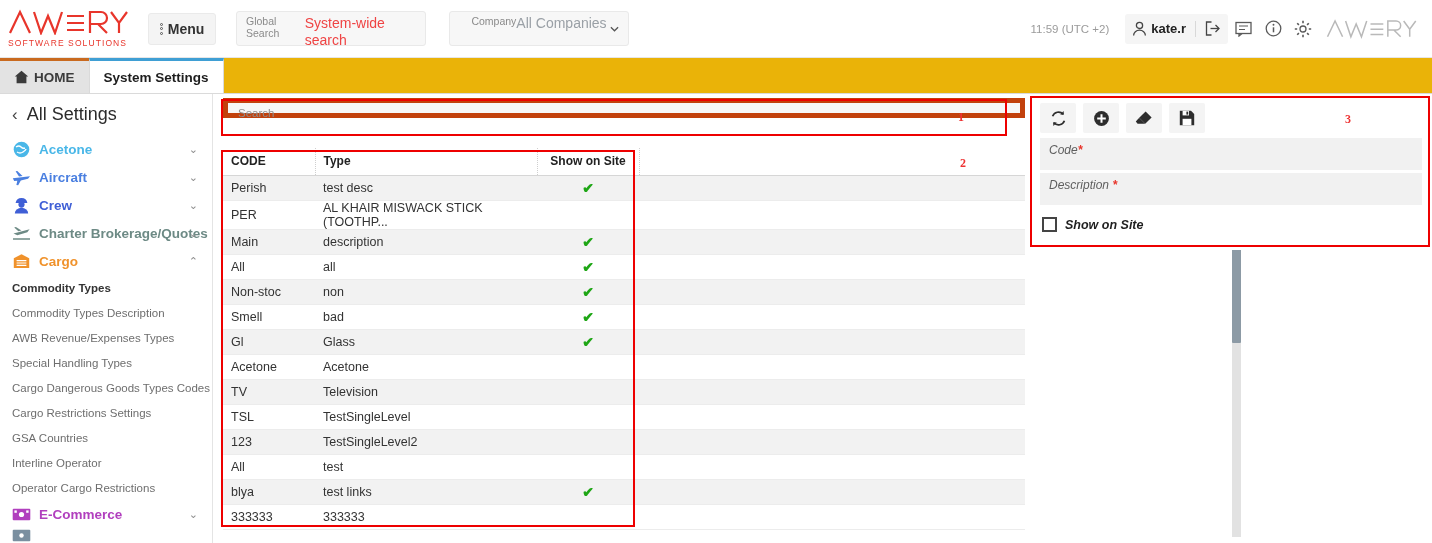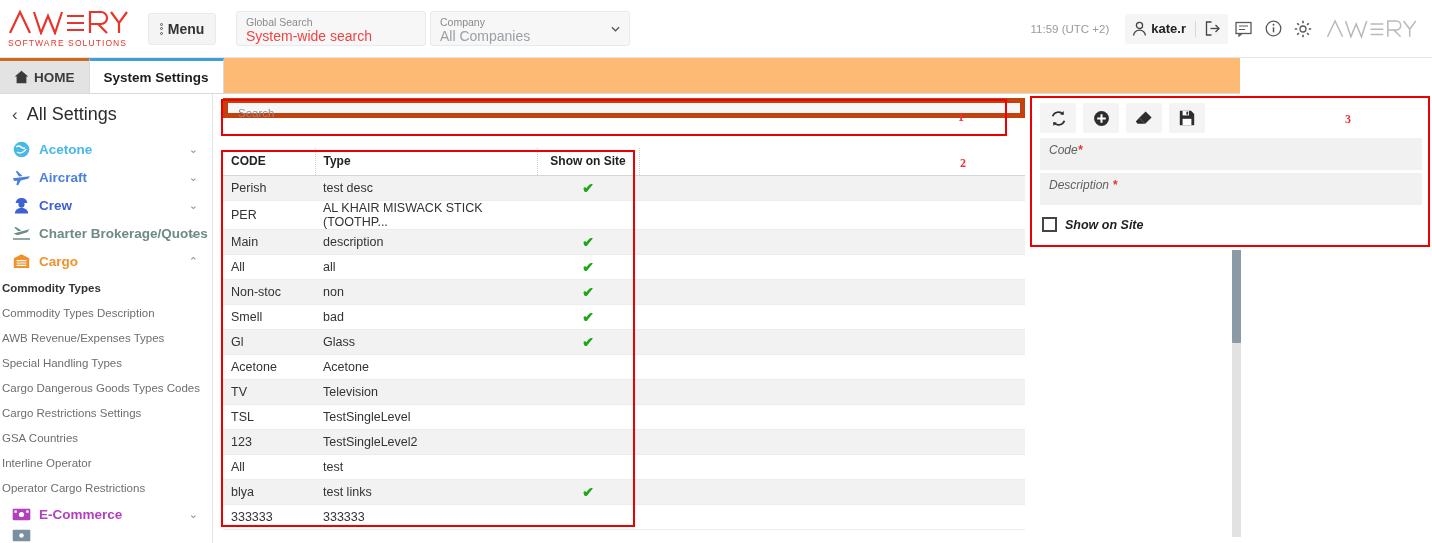--- a/index.html
+++ b/index.html
@@ -34,24 +34,24 @@
     font-size: 14px; font-weight: bold; color: #333; cursor: pointer;
   }
   .menu-dots { display: flex; flex-direction: column; gap: 1.5px; }
   .menu-dots i {
     display: block; width: 3px; height: 3px; border-radius: 50%;
     border: 1px solid #555;
   }
   .field-box {
     height: 35px; background: #f7f7f7; border: 1px solid #e9e9e9;
     border-radius: 3px; padding: 3px 9px 0 9px; position: relative;
-    display: flex; flex-direction: column; justify-content: center;
+    display: flex; flex-direction: row; justify-content: center;
   }
   #global-search-box { margin-left: 20px; width: 190px; }
-  #company-box { margin-left: 4px; width: 200px; }
+  #company-box { margin-left: 23px; width: 180px; }
   .field-label { font-size: 10.5px; color: #8a8a8a; line-height: 12px; }
   .field-value { font-size: 14px; color: #ef4444; line-height: 17px; }
   .field-value.solid { color: #9aa0a6; }
   .chev-down {
     position: absolute; right: 9px; top: 50%; transform: translateY(-50%);
     width: 9px; height: 9px; color: #555;
   }
   .right-tools {
     margin-left: auto; display: flex; align-items: center;
     padding-right: 10px; gap: 0;
@@ -67,22 +67,22 @@
     width: 30px; height: 30px; display: flex; align-items: center;
     justify-content: center; cursor: pointer; color: #5a5a5a;
   }
   .brand-right {
     font-size: 21px; letter-spacing: 1.5px; color: #b9b9b9;
     margin-left: 8px; padding-right: 4px;
   }
 
   
   .tabbar {
-    position: absolute; left: 0; top: 58px; width: 1240px; height: 36px;
-    background: #fdba74; border-bottom: 1px solid #dadada;
+    position: absolute; left: 0; top: 58px; width: 1432px; height: 36px;
+    background: #eab308; border-bottom: 1px solid #dadada;
     display: flex; align-items: stretch;
   }
   .tab {
     display: flex; align-items: center; gap: 5px;
     padding: 0 14px; font-size: 13.5px; font-weight: bold;
     color: #3b3b3b; cursor: pointer; background: #e3e3e3;
     border-top: 3px solid transparent; position: relative;
   }
   .tab.home { border-top-color: #c96a1f; background: #e3e3e3; }
   .tab.active {
@@ -105,21 +105,21 @@
     display: flex; align-items: center; gap: 8px;
     height: 28px; padding-left: 12px; cursor: pointer; position: relative;
   }
   .nav-group .gname { font-size: 13.5px; font-weight: bold; }
   .nav-group .gchev {
     position: absolute; right: 14px; color: #8d8d8d; font-size: 11px;
   }
   .nav-ico { width: 19px; height: 19px; flex: 0 0 19px;
              display: flex; align-items: center; justify-content: center; }
   .nav-sub {
-    font-size: 11.5px; color: #6e6e6e; padding-left: 2px;
+    font-size: 11.5px; color: #6e6e6e; padding-left: 12px;
     height: 25px; display: flex; align-items: center; cursor: pointer;
   }
   .nav-sub.current { color: #333; font-weight: bold; }
 
   
   .content {
     position: absolute; left: 213px; top: 94px;
     width: 1219px; height: 449px; background: #ffffff;
   }
   .search-panel {

